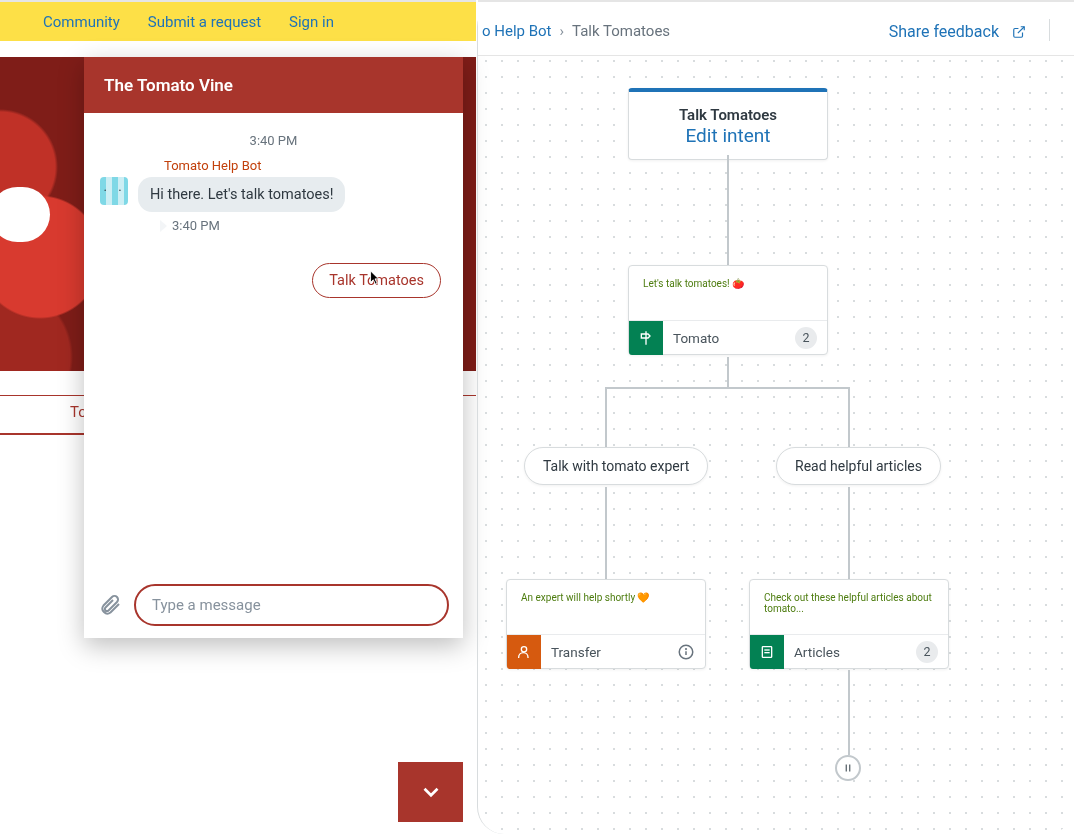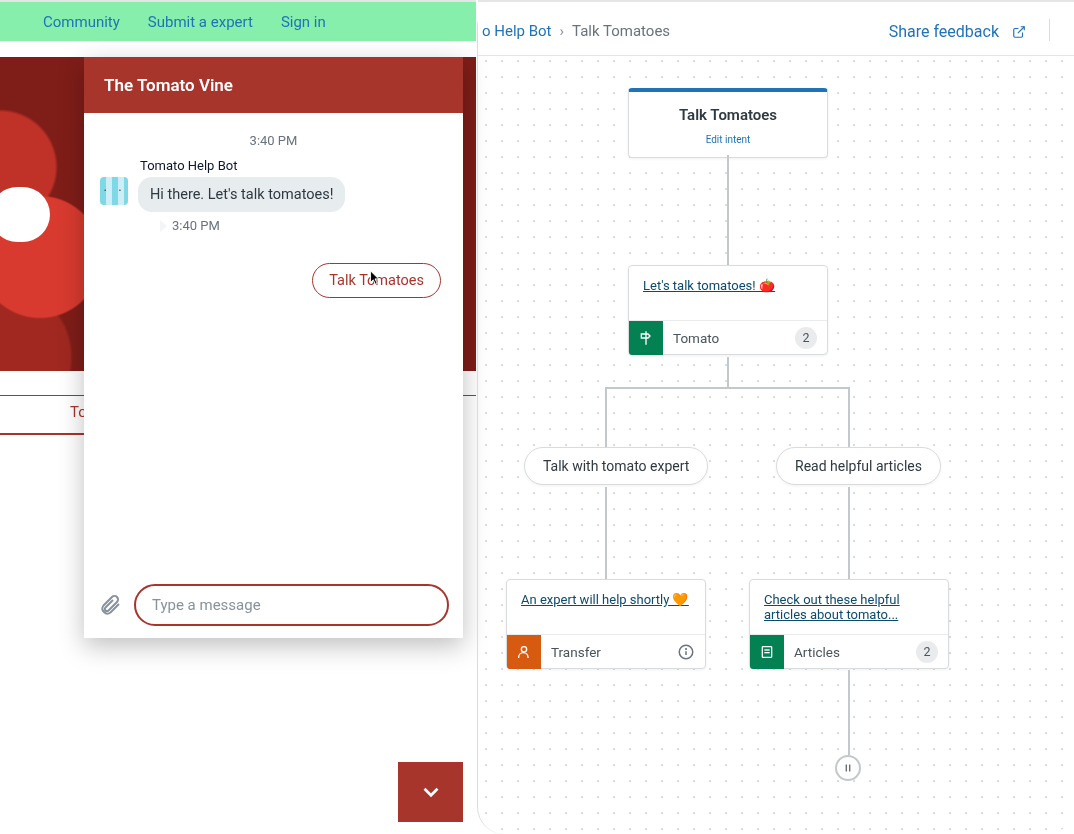--- a/index.html
+++ b/index.html
@@ -2,21 +2,21 @@
 <html><head>
 <meta charset="utf-8">
 <style>
   * { box-sizing: border-box; margin: 0; padding: 0; font-family: -apple-system, BlinkMacSystemFont, "Segoe UI", Roboto, Helvetica, Arial, sans-serif; }
   html, body { width: 1074px; height: 834px; overflow: hidden; background: #fff; }
 
   
   .topnav {
     position: absolute; left: 0; top: 0; width: 476px; height: 41px;
     border-top: 2px solid #e5e5e5;
-    background: #86efac;
+    background: #fde047;
     padding-left: 43px;
     display: flex; align-items: center; gap: 28px;
     font-size: 15px;
   }
   .topnav a { color: #1f73b7; text-decoration: none; cursor: pointer; }
 
   
   .hero {
     position: absolute; left: 0; top: 57px; width: 476px; height: 314px;
     background:
@@ -55,21 +55,21 @@
     height: 56px; background: #a8352c; color: #fff;
     display: flex; align-items: center; padding: 0 20px;
     font-size: 17px; font-weight: 600;
   }
 
   .chat-body { flex: 1; padding: 14px 16px; position: relative; }
 
   .chat-time {
     text-align: center; color: #68737d; font-size: 13px; margin: 6px 0 10px;
   }
-  .bot-name { color: #0f172a; font-size: 13px; margin-left: 40px; margin-bottom: 4px; }
+  .bot-name { color: #c2410c; font-size: 13px; margin-left: 64px; margin-bottom: 4px; }
 
   .msg-row { display: flex; align-items: flex-start; gap: 10px; }
   .avatar {
     width: 28px; height: 28px; border-radius: 4px;
     background: repeating-linear-gradient(90deg, #7fd8e6 0 6px, #cceef4 6px 12px);
     display:flex; align-items:center; justify-content:center; font-size:7px;
     letter-spacing:3px; color:#2f3941;
   }
   .bubble {
     background: #e7ecef; color: #2f3941; padding: 9px 12px; border-radius: 14px;
@@ -137,31 +137,31 @@
   .vline-top { position:absolute; right:24px; top:19px; width:1px; height:22px; background:#d8dcde; }
 
   
   .intent-node {
     position:absolute; left:150px; top:88px; width:200px;
     background:#fff; border:1px solid #d8dcde; border-top:4px solid #1f73b7; border-radius:4px;
     padding: 14px 10px 12px; text-align:center;
     box-shadow: 0 1px 3px rgba(0,0,0,.06);
   }
   .intent-node .title { font-weight:600; color:#2f3941; font-size:15px; }
-  .intent-node .edit { color:#1f73b7; font-size:10px; margin-top:10px; cursor:pointer; }
+  .intent-node .edit { color:#1f73b7; font-size:19px; margin-top:0; cursor:pointer; }
 
   .connector { position:absolute; background:#c2c8cc; }
   .v { width:2px; }
 
   .step-node {
     position:absolute; width:200px; background:#fff; border:1px solid #d8dcde; border-radius:4px;
     box-shadow:0 1px 3px rgba(0,0,0,.06);
     display:flex; flex-direction:column;
   }
-  .step-body { padding:12px 14px; color:#0c4a6e; font-size:13px; min-height:54px;text-decoration:underline; }
+  .step-body { padding:12px 14px; color:#4d7c0f; font-size:10px; min-height:54px; }
   .step-footer {
     height:34px; display:flex; align-items:center; gap:10px; padding:0 10px 0 0;
     border-top:1px solid #e9ebed; font-size:13.5px; color:#49545c;
   }
   .step-footer .icon {
     width:34px; height:34px; display:flex; align-items:center; justify-content:center;
     border-bottom-left-radius:3px;
   }
   .badge-round {
     margin-left:auto; min-width:22px; height:22px; border-radius:11px;
@@ -187,21 +187,21 @@
 
 <div class="hero">
   <div class="hero-search"></div>
 </div>
 <div class="left-white"></div>
 <div class="hero-tab-topline"></div>
 <div class="hero-tab">To</div>
 
 <nav class="topnav">
   <a>Community</a>
-  <a>Submit a expert</a>
+  <a>Submit a request</a>
   <a>Sign in</a>
 </nav>
 
 <div class="chat">
   <div class="chat-header">
     <span>The Tomato Vine</span>
   </div>
   <div class="chat-body">
     <div class="chat-time">3:40 PM</div>
     <div class="bot-name">Tomato Help Bot</div>

